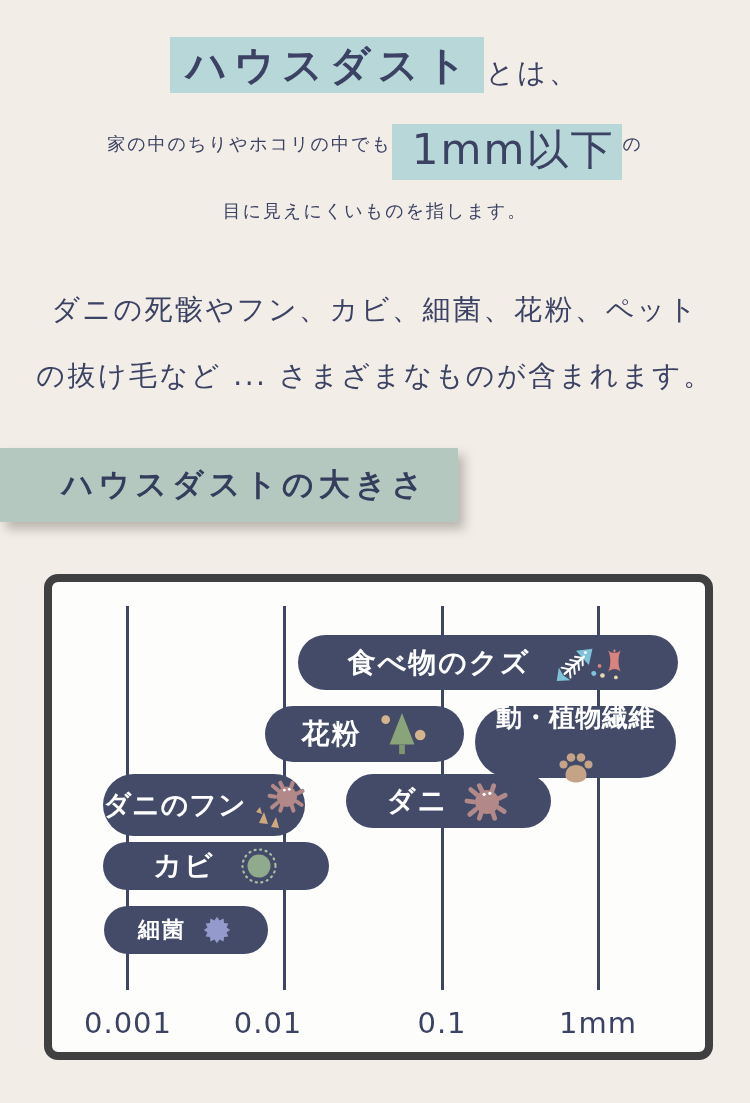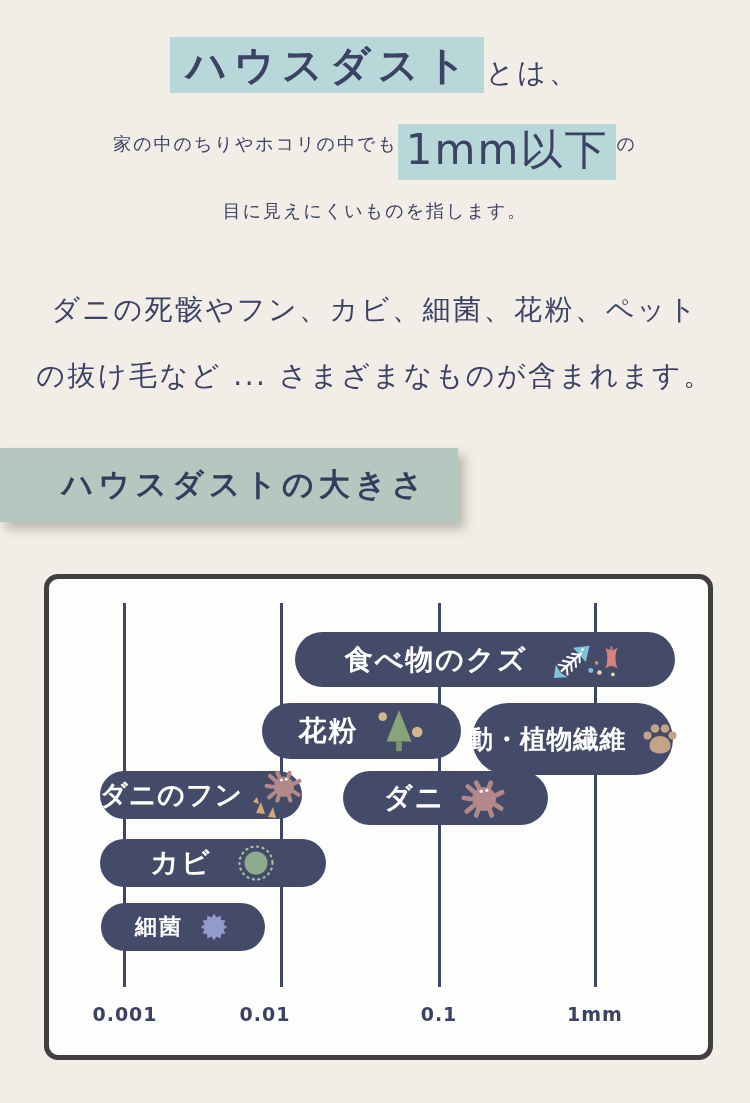--- a/index.html
+++ b/index.html
@@ -21,70 +21,70 @@
     background: #b7d7d9;
     font-size: 40px; font-weight: 600; letter-spacing: 7px;
     padding: 6px 10px 6px 16px; line-height: 1.1;
   }
   .l1-suffix { font-size: 28px; font-weight: 400; letter-spacing: 3px; margin-left: 2px; margin-top: 16px; }
   .l2 { top: 112px; height: 64px; }
   .body-size { font-size: 18px; font-weight: 500; letter-spacing: 2px; }
   .hl-mid {
     background: #b7d7d9;
     font-size: 42px; font-weight: 500; letter-spacing: 2px;
-    padding: 2px 8px 6px 8px; line-height: 1.15; margin-top: 16px;
+    padding: 2px 8px 6px 20px; line-height: 1.15; margin-top: 16px;
   }
   .l3 { top: 194px; height: 34px; }
   .p2a { top: 292px; height: 36px; }
   .p2b { top: 358px; height: 36px; }
   .p2a span, .p2b span { font-size: 28px; font-weight: 500; letter-spacing: 2.5px; }
   
   .heading-box {
     position: absolute; left: 0; top: 448px;
     width: 458px; height: 74px;
     background: #b5c8c0;
     box-shadow: 6px 7px 10px rgba(94, 92, 82, 0.38);
     display: flex; align-items: center; justify-content: center;
     padding-left: 32px;
   }
   .heading-box span { font-size: 31px; font-weight: 700; letter-spacing: 5px; color: #343d5c; }
   
   .chart {
     position: absolute; left: 44px; top: 574px;
     width: 669px; height: 486px;
     background: #fdfdfc;
-    border: 5px solid #404040;
+    border: 8px solid #404040;
     border-radius: 14px;
   }
   .gridline {
     position: absolute; top: 24px; height: 384px; width: 3px;
     background: #3e4663;
   }
   .gl-0 { left: 74px; } .gl-1 { left: 231px; } .gl-2 { left: 389px; } .gl-3 { left: 545px; }
   .axis-label {
     position: absolute; top: 424px; transform: translateX(-50%);
-    font-size: 19px; font-weight: 700; letter-spacing: 1px; color: #3b4263;
+    font-size: 29px; font-weight: 400; letter-spacing: 1px; color: #3b4263;
     white-space: nowrap;
   }
   .al-0 { left: 76px; } .al-1 { left: 216px; } .al-2 { left: 390px; } .al-3 { left: 546px; }
   .pill {
     position: absolute;
     background: #434b68;
     border-radius: 999px;
     display: flex; align-items: center; justify-content: center;
     gap: 14px;
     color: #ffffff;
     white-space: nowrap;
   }
   .pill span { font-size: 28px; font-weight: 700; letter-spacing: 2px; }
   .pill-food     { left: 246px; top:  53px; width: 380px; height: 55px; gap: 20px; }
   .pill-pollen   { left: 213px; top: 124px; width: 199px; height: 56px; }
-  .pill-fiber    { left: 423px; top: 124px; width: 201px; height: 72px; gap: 16px; }
+  .pill-fiber    { left: 423px; top: 124px; width: 201px; height: 72px; gap: 16px; flex-direction: column; }
   .pill-fiber span { font-size: 26px; letter-spacing: 0.5px; }
-  .pill-frass    { left:  51px; top: 192px; width: 202px; height: 48px; gap: 8px; justify-content: space-between; }
+  .pill-frass    { left:  51px; top: 192px; width: 202px; height: 62px; gap: 8px; }
   .pill-frass span { font-size: 27px; letter-spacing: 1px; }
   .pill-mite     { left: 294px; top: 192px; width: 205px; height: 54px; gap: 16px; }
   .pill-mold     { left:  51px; top: 260px; width: 226px; height: 48px; gap: 24px; }
   .pill-bact     { left:  52px; top: 324px; width: 164px; height: 48px; gap: 14px; }
   .pill-bact span { font-size: 22px; }
   .icon { flex: 0 0 auto; display: block; }
 </style>
 </head>
 <body>
 

